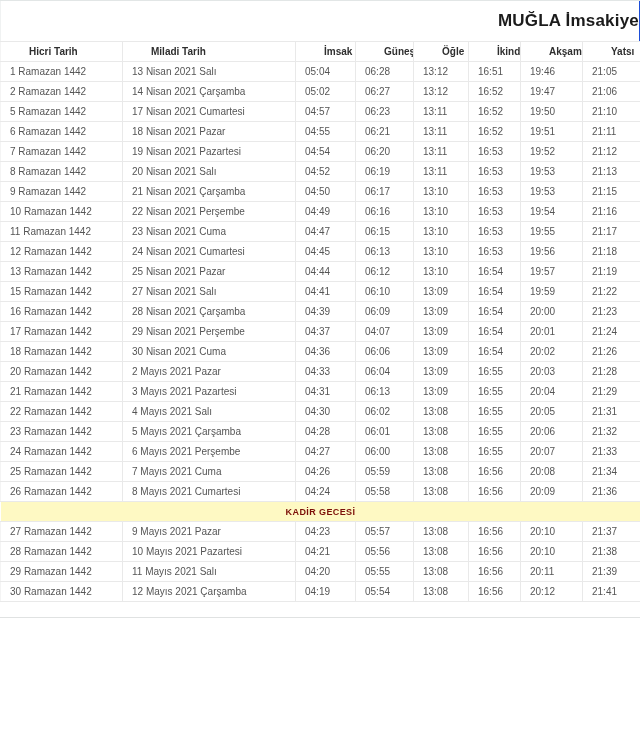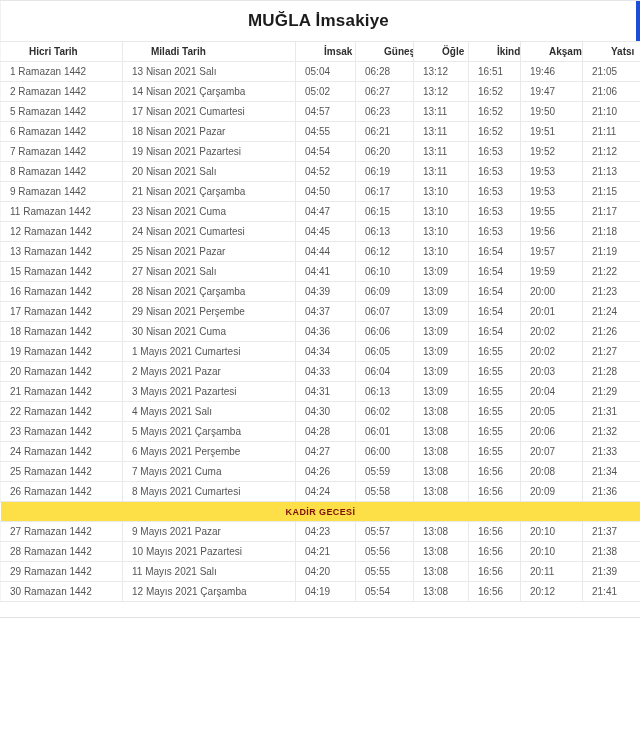--- a/index.html
+++ b/index.html
@@ -15,23 +15,23 @@
     background: #ffffff;
     border-top: 1px solid #e2e6e6;
     box-sizing: border-box;
     overflow: hidden;
   }
   .title-box {
     width: 640px;
     height: 40px;
     display: flex;
     align-items: center;
-    justify-content: center;
+    justify-content: flex-end;
     border-left: 1px solid #f0f2f2;
-    border-right: 4px solid #1d4ed8;
+    border-right: 1px solid #1d4ed8;
     box-sizing: border-box;
   }
   .title-box h1 {
     margin: 0;
     font-size: 17px;
     font-weight: 600;
     color: #1b1b1b;
     letter-spacing: 0.2px;
   }
   table.imsakiye {
@@ -54,21 +54,21 @@
     color: #2f2f2f;
     height: 20px;
     padding-left: 28px;
   }
   table.imsakiye td {
     color: #555555;
   }
   table.imsakiye tr > *:first-child { border-left-color: #f4f4f4; }
   table.imsakiye tr > *:last-child  { border-right-color: #f4f4f4; }
   tr.banner-row td {
-    background: #fde047;
+    background: #fef9c3;
     border-left: none;
     border-right: none;
     border-top-color: #fb0d0c;
     text-align: center;
     padding: 0;
     font-weight: 700;
     font-size: 9px;
     letter-spacing: 0.4px;
     color: #7c0f08;
   }
@@ -174,20 +174,30 @@
           <td>9 Ramazan 1442</td>
           <td>21 Nisan 2021 Çarşamba</td>
           <td>04:50</td>
           <td>06:17</td>
           <td>13:10</td>
           <td>16:53</td>
           <td>19:53</td>
           <td>21:15</td>
         </tr>
         <tr>
+          <td>10 Ramazan 1442</td>
+          <td>22 Nisan 2021 Perşembe</td>
+          <td>04:49</td>
+          <td>06:16</td>
+          <td>13:10</td>
+          <td>16:53</td>
+          <td>19:54</td>
+          <td>21:16</td>
+        </tr>
+        <tr>
           <td>11 Ramazan 1442</td>
           <td>23 Nisan 2021 Cuma</td>
           <td>04:47</td>
           <td>06:15</td>
           <td>13:10</td>
           <td>16:53</td>
           <td>19:55</td>
           <td>21:17</td>
         </tr>
         <tr>
@@ -227,45 +237,35 @@
           <td>06:09</td>
           <td>13:09</td>
           <td>16:54</td>
           <td>20:00</td>
           <td>21:23</td>
         </tr>
         <tr>
           <td>17 Ramazan 1442</td>
           <td>29 Nisan 2021 Perşembe</td>
           <td>04:37</td>
-          <td>06:07</td>
+          <td>04:07</td>
           <td>13:09</td>
           <td>16:54</td>
           <td>20:01</td>
           <td>21:24</td>
         </tr>
         <tr>
           <td>18 Ramazan 1442</td>
           <td>30 Nisan 2021 Cuma</td>
           <td>04:36</td>
           <td>06:06</td>
           <td>13:09</td>
           <td>16:54</td>
           <td>20:02</td>
           <td>21:26</td>
-        </tr>
-        <tr>
-          <td>19 Ramazan 1442</td>
-          <td>1 Mayıs 2021 Cumartesi</td>
-          <td>04:34</td>
-          <td>06:05</td>
-          <td>13:09</td>
-          <td>16:55</td>
-          <td>20:02</td>
-          <td>21:27</td>
         </tr>
         <tr>
           <td>20 Ramazan 1442</td>
           <td>2 Mayıs 2021 Pazar</td>
           <td>04:33</td>
           <td>06:04</td>
           <td>13:09</td>
           <td>16:55</td>
           <td>20:03</td>
           <td>21:28</td>

